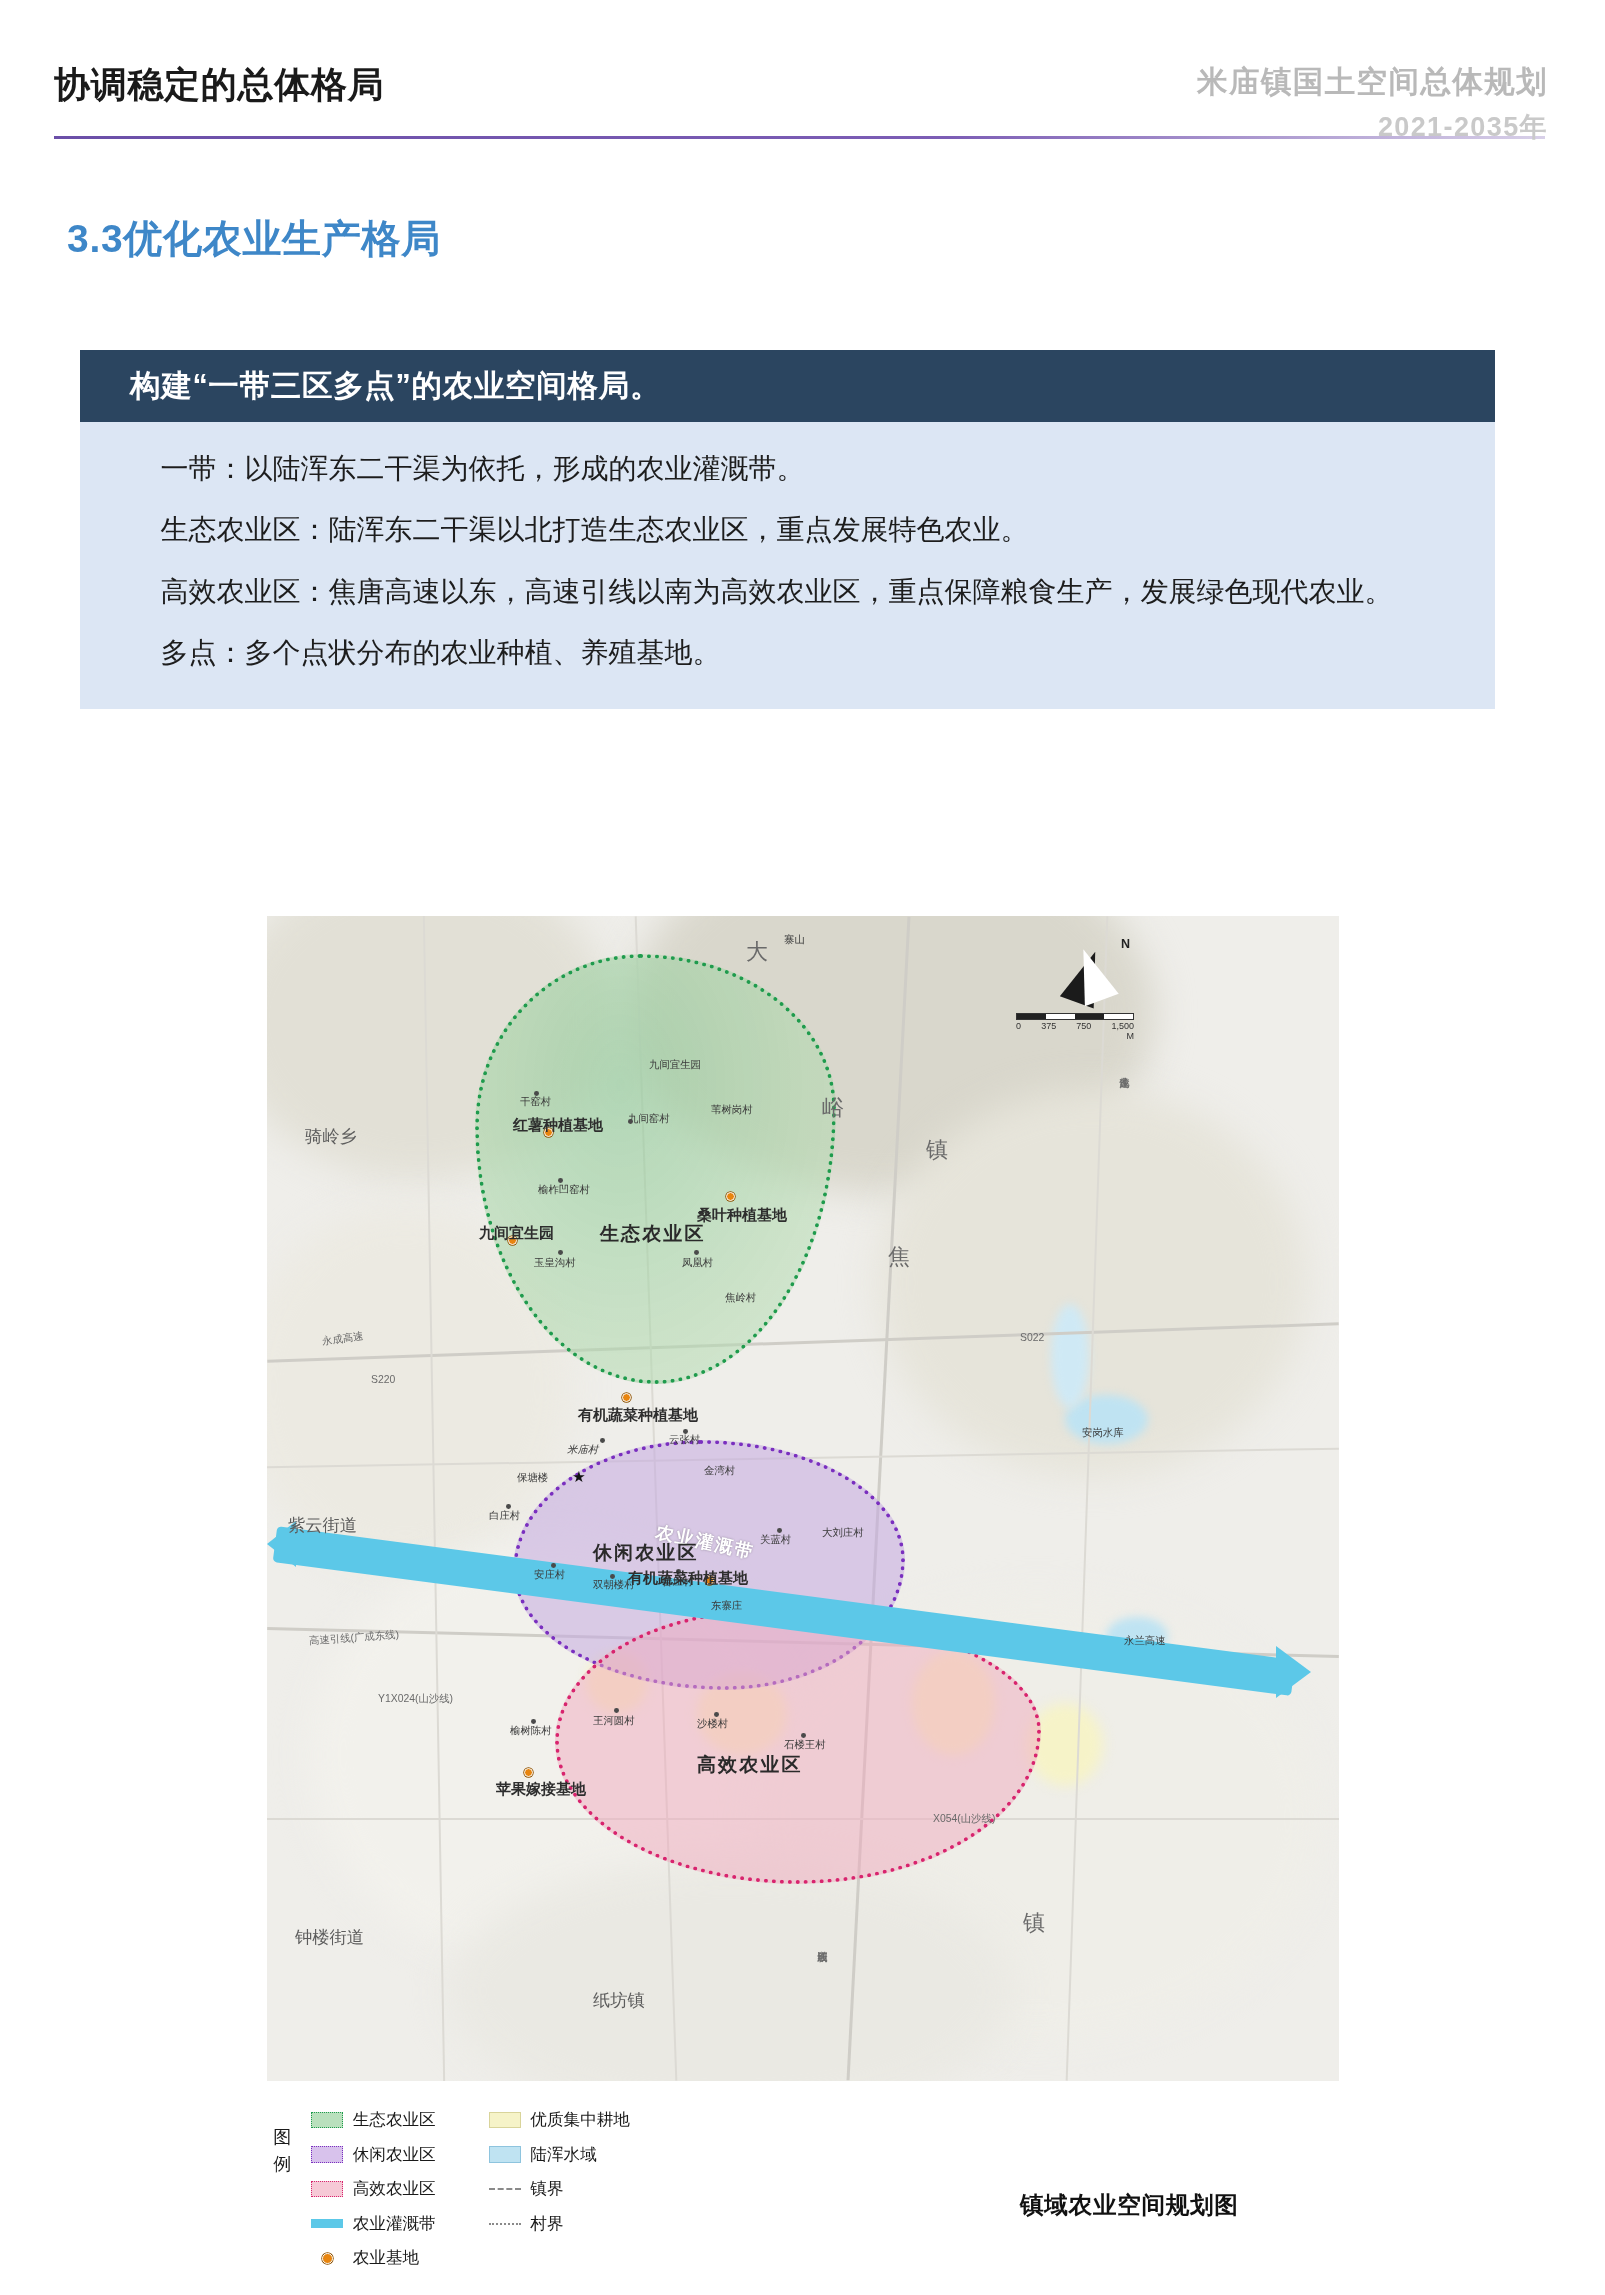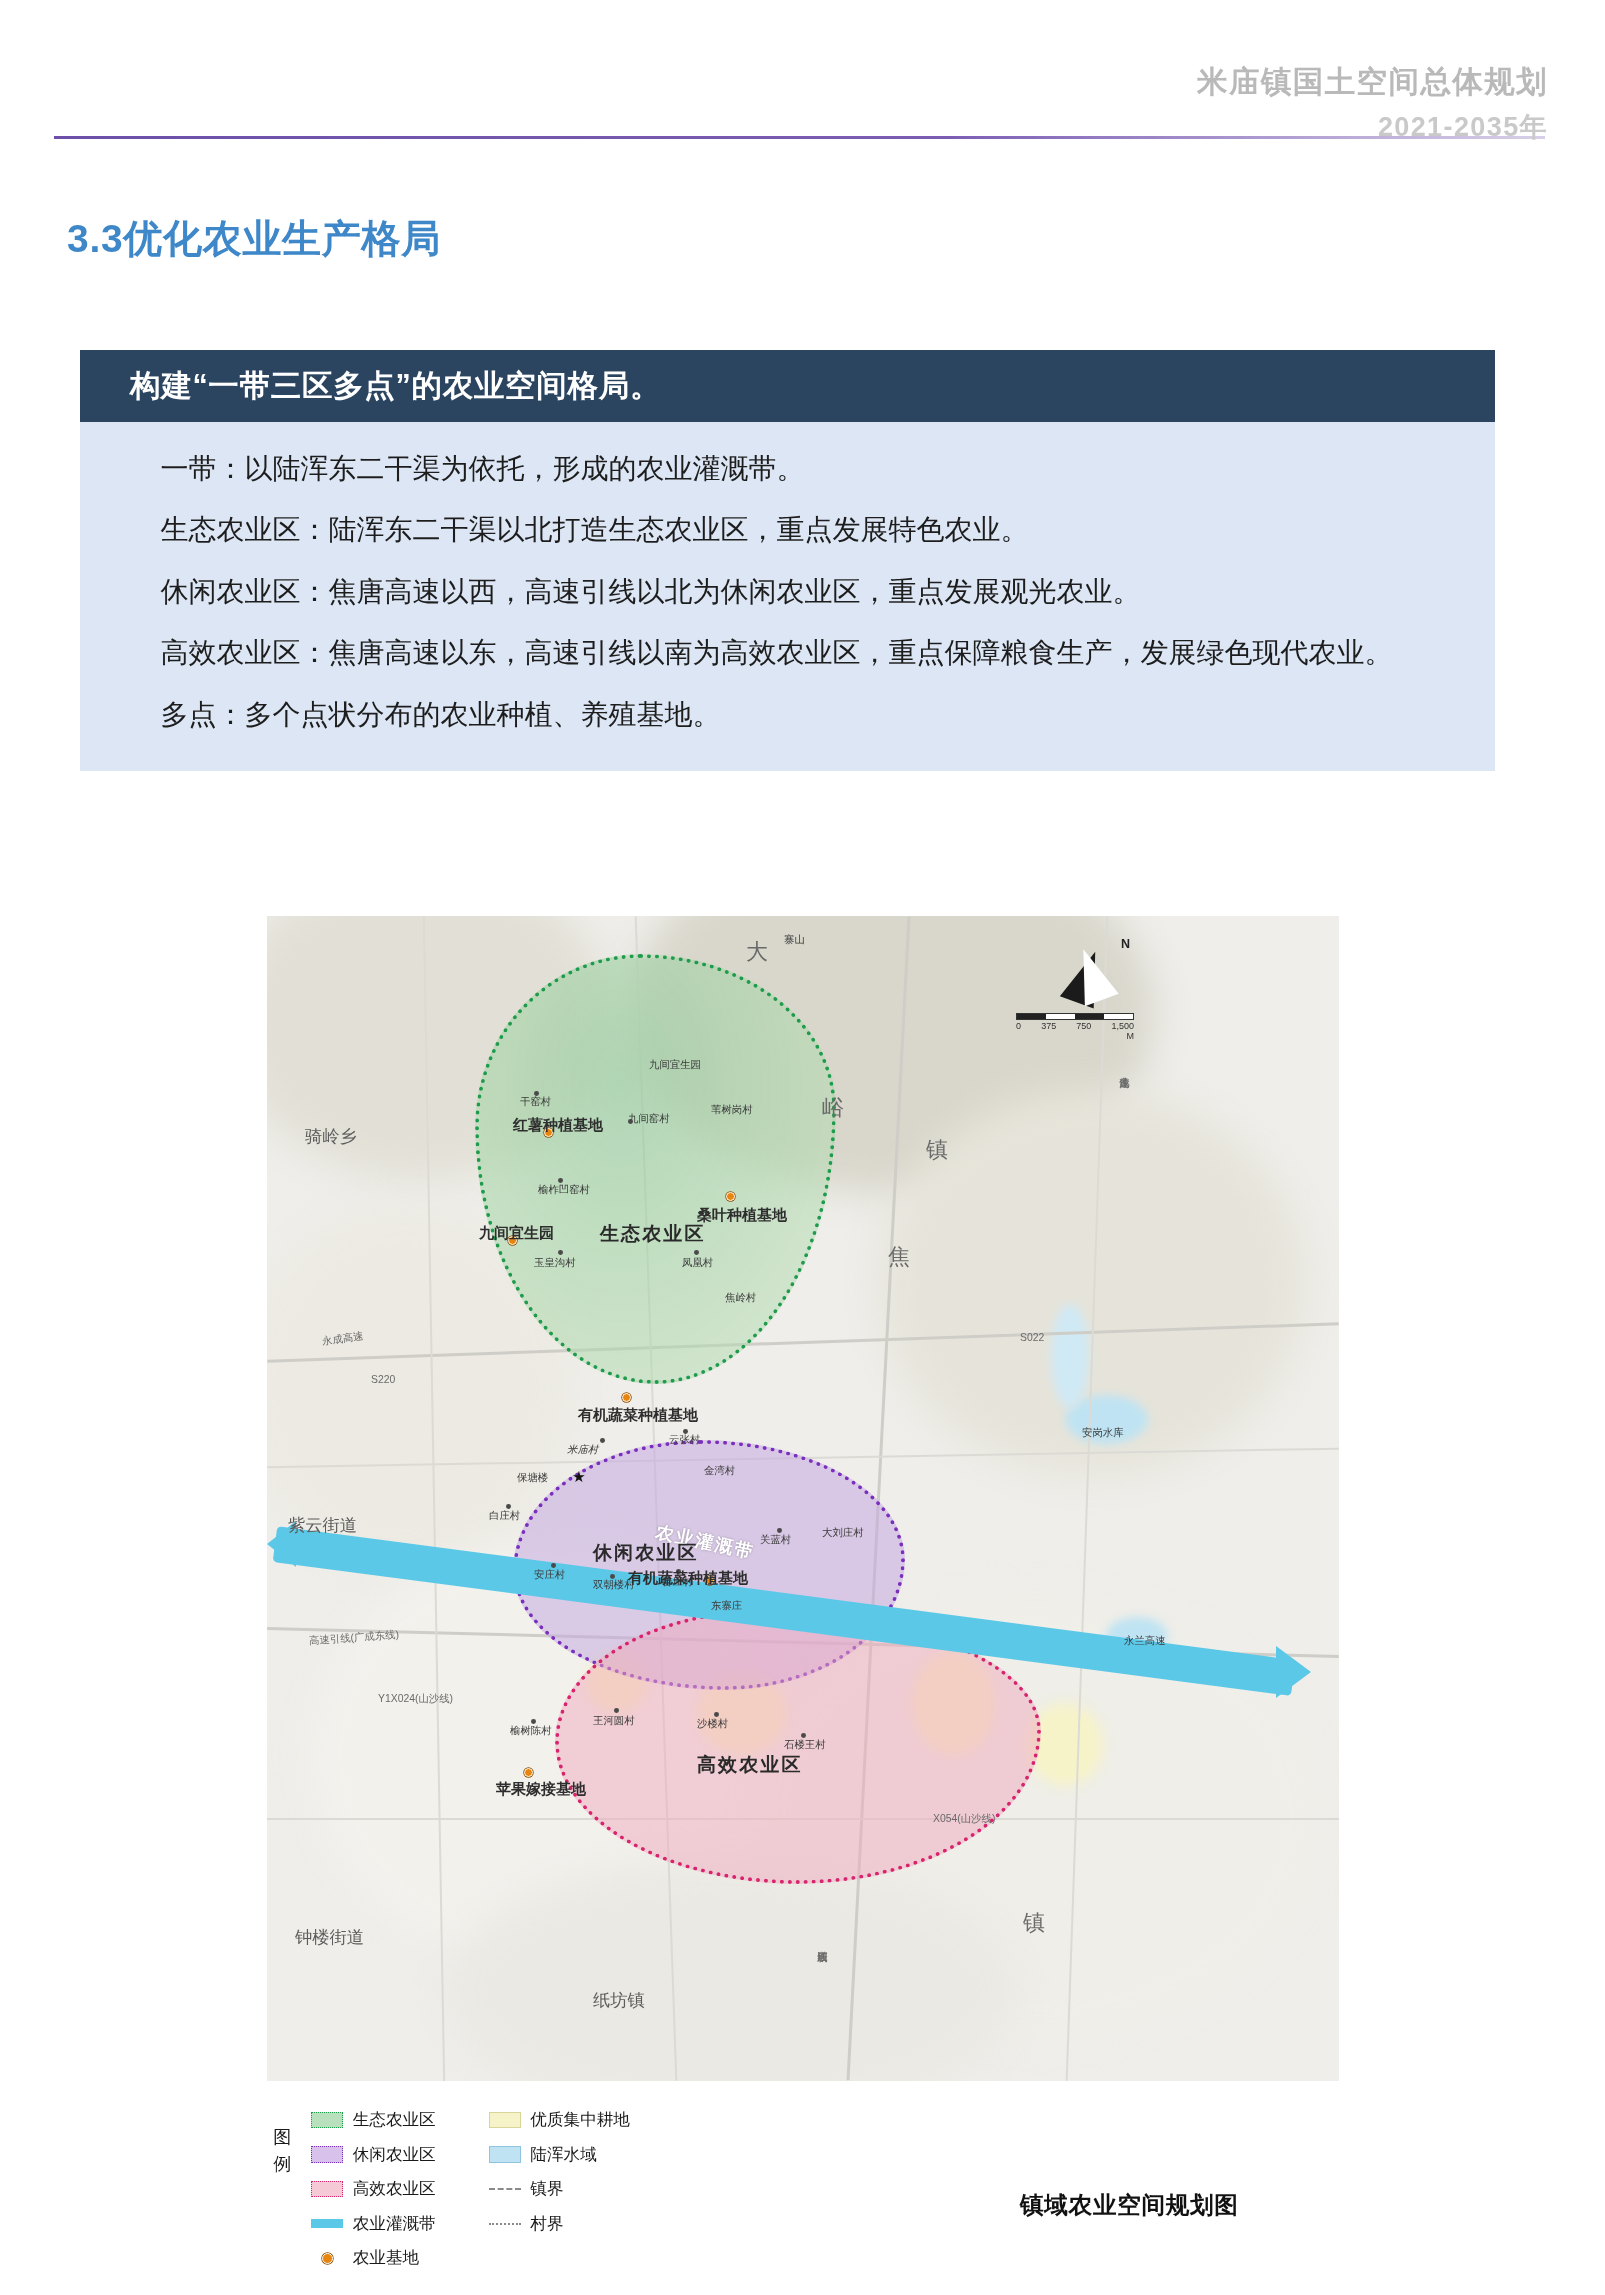--- a/index.html
+++ b/index.html
@@ -318,37 +318,37 @@
     font-size: 23.6px;
     font-weight: bold;
     color: #111;
     letter-spacing: 0.7px;
   }
 </style>
 </head>
 <body>
 
 <div id="header">
+  <div id="header-title">协调稳定的总体格局</div>
   <div id="header-rule"></div>
   <div id="header-right">
     <div class="l1">米庙镇国土空间总体规划</div>
     <div class="l2">2021-2035年</div>
   </div>
 </div>
 
 <div id="section-heading">3.3优化农业生产格局</div>
 
 <div id="content-card">
   <div id="card-title-bar">
     <span class="t">构建“一带三区多点”的农业空间格局。</span>
   </div>
   <div id="card-body">
     <p class="para">一带：以陆浑东二干渠为依托，形成的农业灌溉带。</p>
     <p class="para">生态农业区：陆浑东二干渠以北打造生态农业区，重点发展特色农业。</p>
-    <p class="para">休闲农业区：焦唐高速以西，高速引线以北为休闲农业区，重点发展观光农业。</p>
     <p class="para">高效农业区：焦唐高速以东，高速引线以南为高效农业区，重点保障粮食生产，发展绿色现代农业。</p>
     <p class="para">多点：多个点状分布的农业种植、养殖基地。</p>
   </div>
 </div>
 
 <div id="map-wrap">
   <div id="map-frame">
 
     <div class="terrain" style="left:-42px;top:-55px;width:388px;height:319px;background:#e2e0d6;"></div>
     <div class="terrain" style="left:361px;top:-83px;width:527px;height:361px;background:#d9d7cc;"></div>

